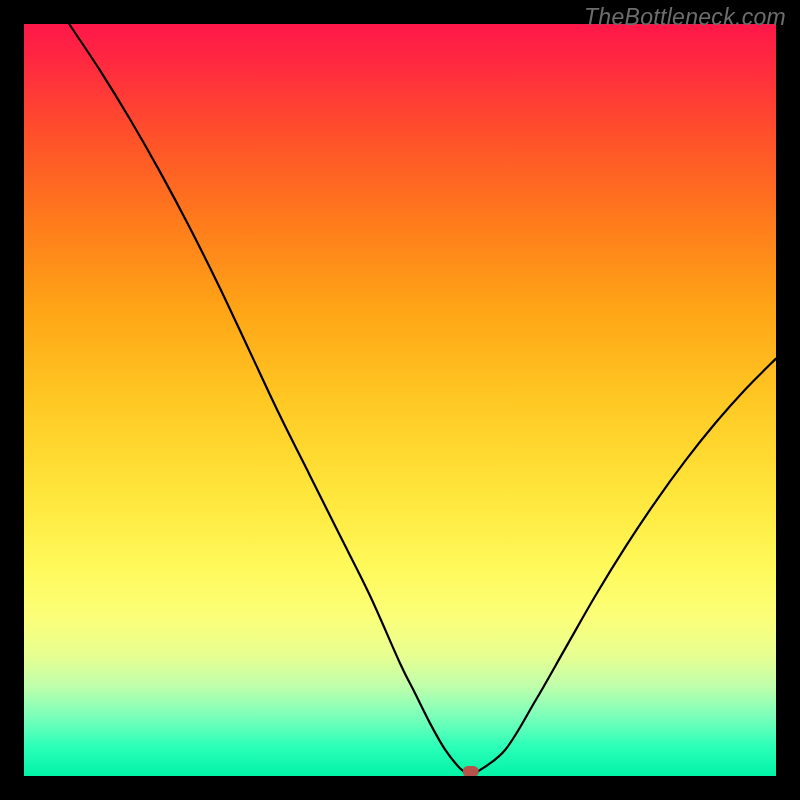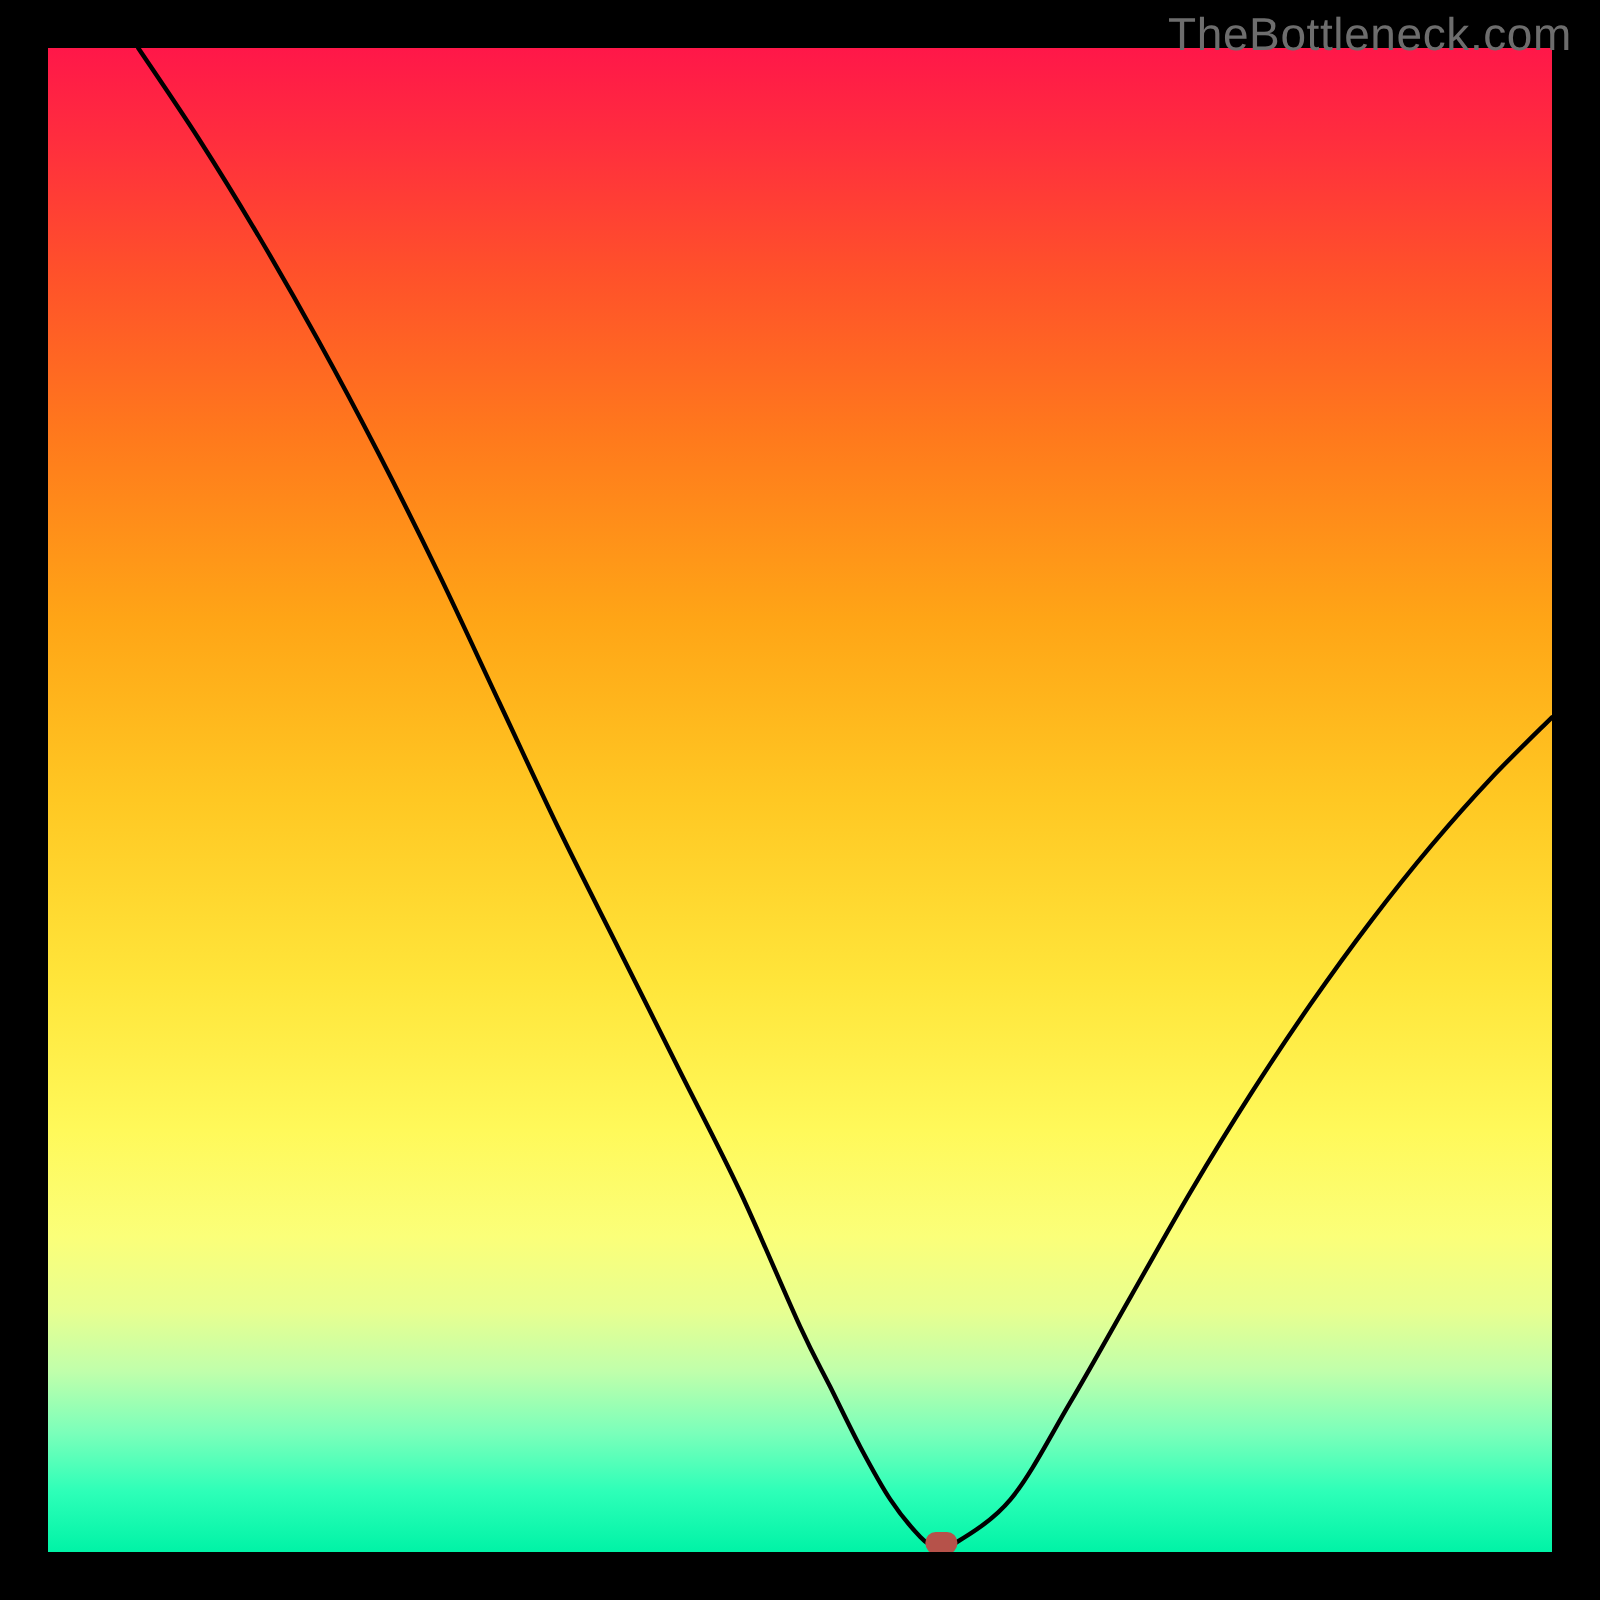--- a/index.html
+++ b/index.html
@@ -19,20 +19,21 @@
   }
   .watermark {
     position: absolute;
     top: 4px;
     right: 14px;
     color: #6d6d6d;
     font-size: 23px;
     font-weight: 500;
     letter-spacing: 0.3px;
     z-index: 3;
+    font-style: italic;
   }
   .plot {
     position: absolute;
     left: 24px;
     top: 24px;
     width: 752px;
     height: 752px;
     background: linear-gradient(
       to bottom,
       #ff1749 0%,

